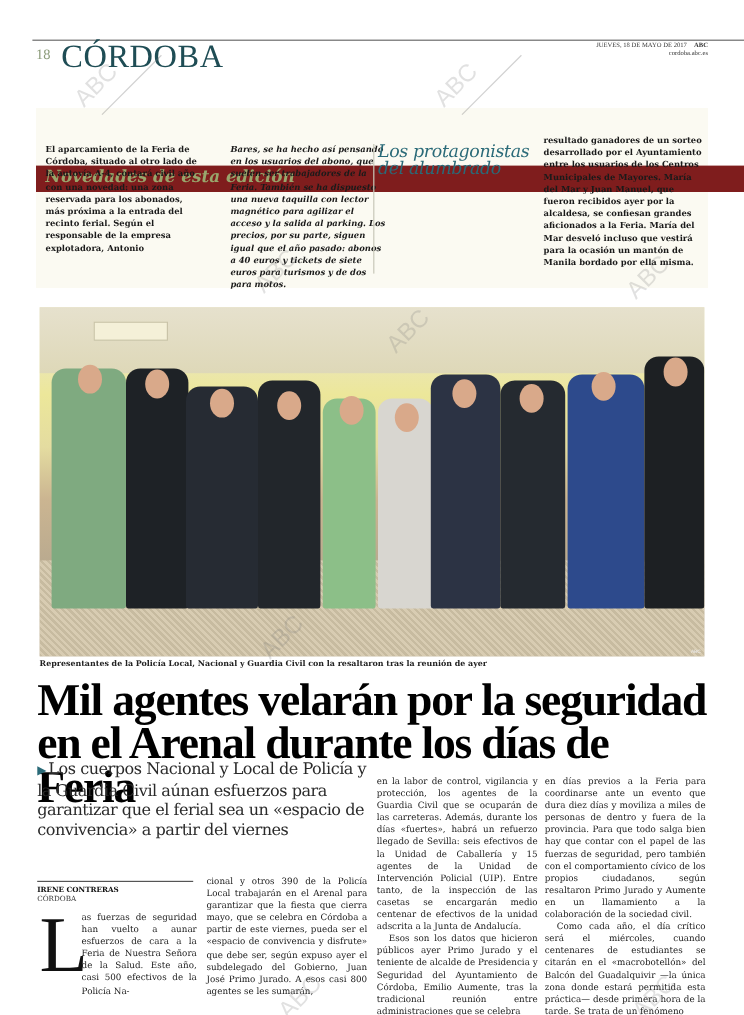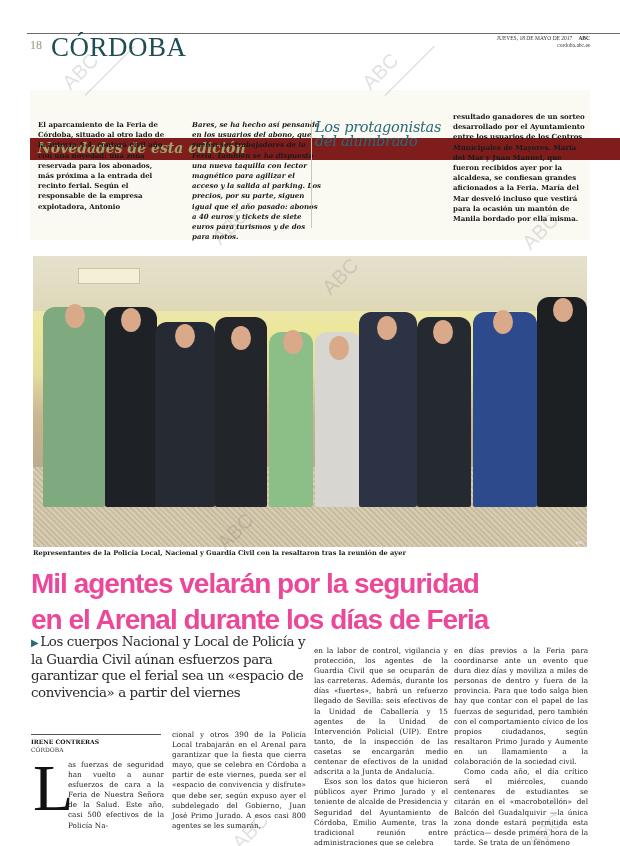--- a/index.html
+++ b/index.html
@@ -23,21 +23,21 @@
     background: linear-gradient(180deg, #e8e2c4 0%, #ebe6c2 10%, #ece79a 25%, #e4dca0 40%, #cbb591 55%, #b8a98f 75%, #cbbfa7 100%); }
   .ceiling { position: absolute; left: 0; top: 0; width: 100%; height: 55px; background: linear-gradient(180deg,#e6e1cd,#ded8b8); }
   .lamp { position: absolute; left: 45px; top: 12px; width: 62px; height: 16px; background: #f4f0d8; border: 1px solid #c9c3a8; }
   .floor { position: absolute; left: 0; bottom: 0; width: 100%; height: 80px; background: repeating-linear-gradient(45deg,#c7bba0 0 2px,#d8ccb2 2px 4px); }
   .person { position: absolute; bottom: 40px; border-radius: 12px 12px 2px 2px; }
   .head { position: absolute; width: 20px; height: 24px; border-radius: 50%; background: #d9a98a; }
   .photo-credit { position: absolute; right: 3px; bottom: 2px; font-family: "Liberation Sans", sans-serif; font-size: 4px; color: #eee; }
 
   .caption { position: absolute; left: 33px; top: 549px; font-family: "DejaVu Serif", serif; font-weight: bold; font-size: 6.6px; color: #222; }
 
-  .headline { position: absolute; left: 31px; top: 566px; width: 560px; font-family: Liberation Sans, sans-serif; font-weight: bold; font-size: 28px; line-height: 36px; color: #ec4899; letter-spacing: -1px; }
+  .headline { position: absolute; left: 31px; top: 566px; width: 560px; font-family: Liberation Serif, serif; font-weight: bold; font-size: 38px; line-height: 36px; color: #000000; letter-spacing: -1px; }
 
   .subhead { position: absolute; left: 31px; top: 634px; width: 280px; font-family: "DejaVu Serif", serif; font-size: 13.4px; line-height: 16.5px; color: #2a2a2a; letter-spacing: -0.4px; }
   .subhead .tri { color: #2a6a78; font-size: 10px; margin-right: 2px; }
 
   .rule-byline { position: absolute; left: 31px; top: 734px; width: 130px; height: 1px; background: #555; }
   .byline { position: absolute; left: 31px; top: 738px; font-family: "DejaVu Serif", serif; font-weight: bold; font-size: 6px; color: #111; }
   .place { position: absolute; left: 31px; top: 746px; font-family: "DejaVu Serif", serif; font-size: 6px; color: #333; }
 
   .dropcap { position: absolute; left: 33px; top: 760px; font-family: "Liberation Serif", serif; font-size: 66px; line-height: 56px; color: #111; }
   .body { position: absolute; font-family: "DejaVu Serif", serif; font-size: 7.3px; line-height: 10.1px; color: #1a1a1a; text-align: justify; }

